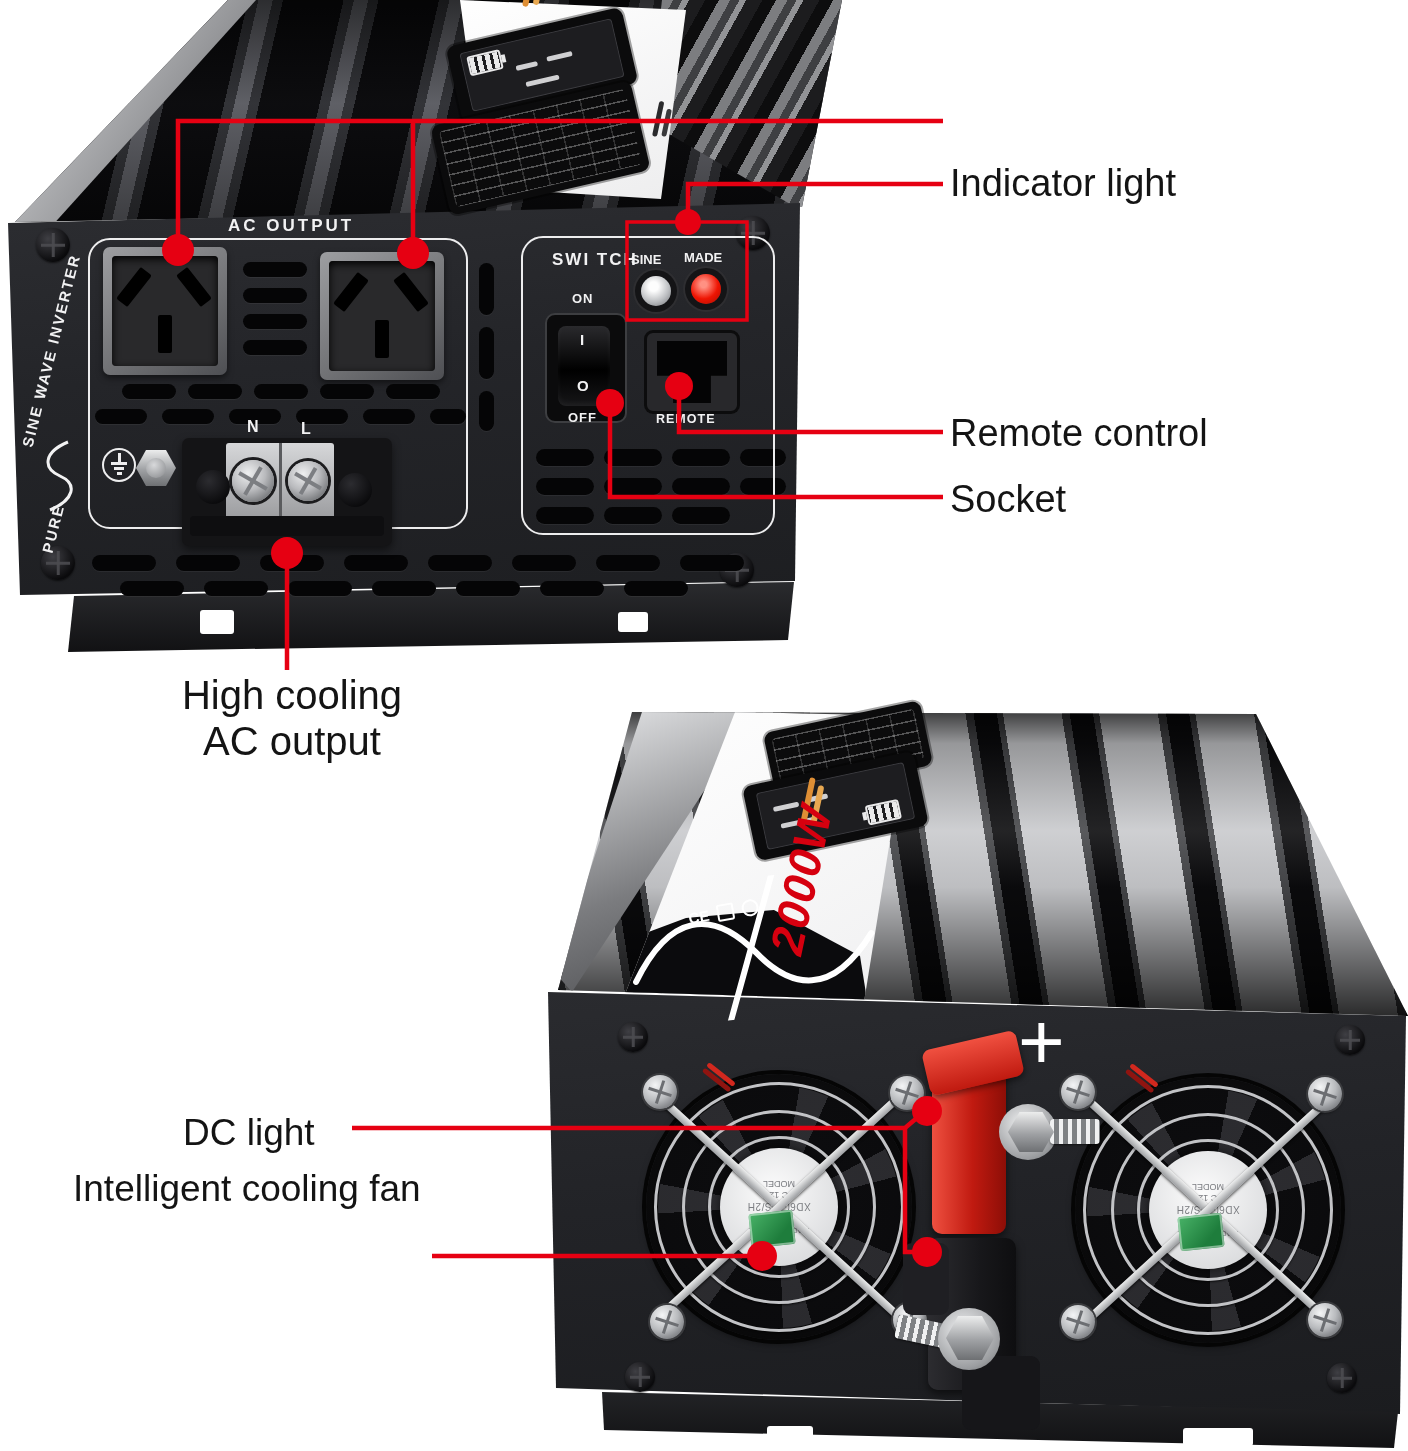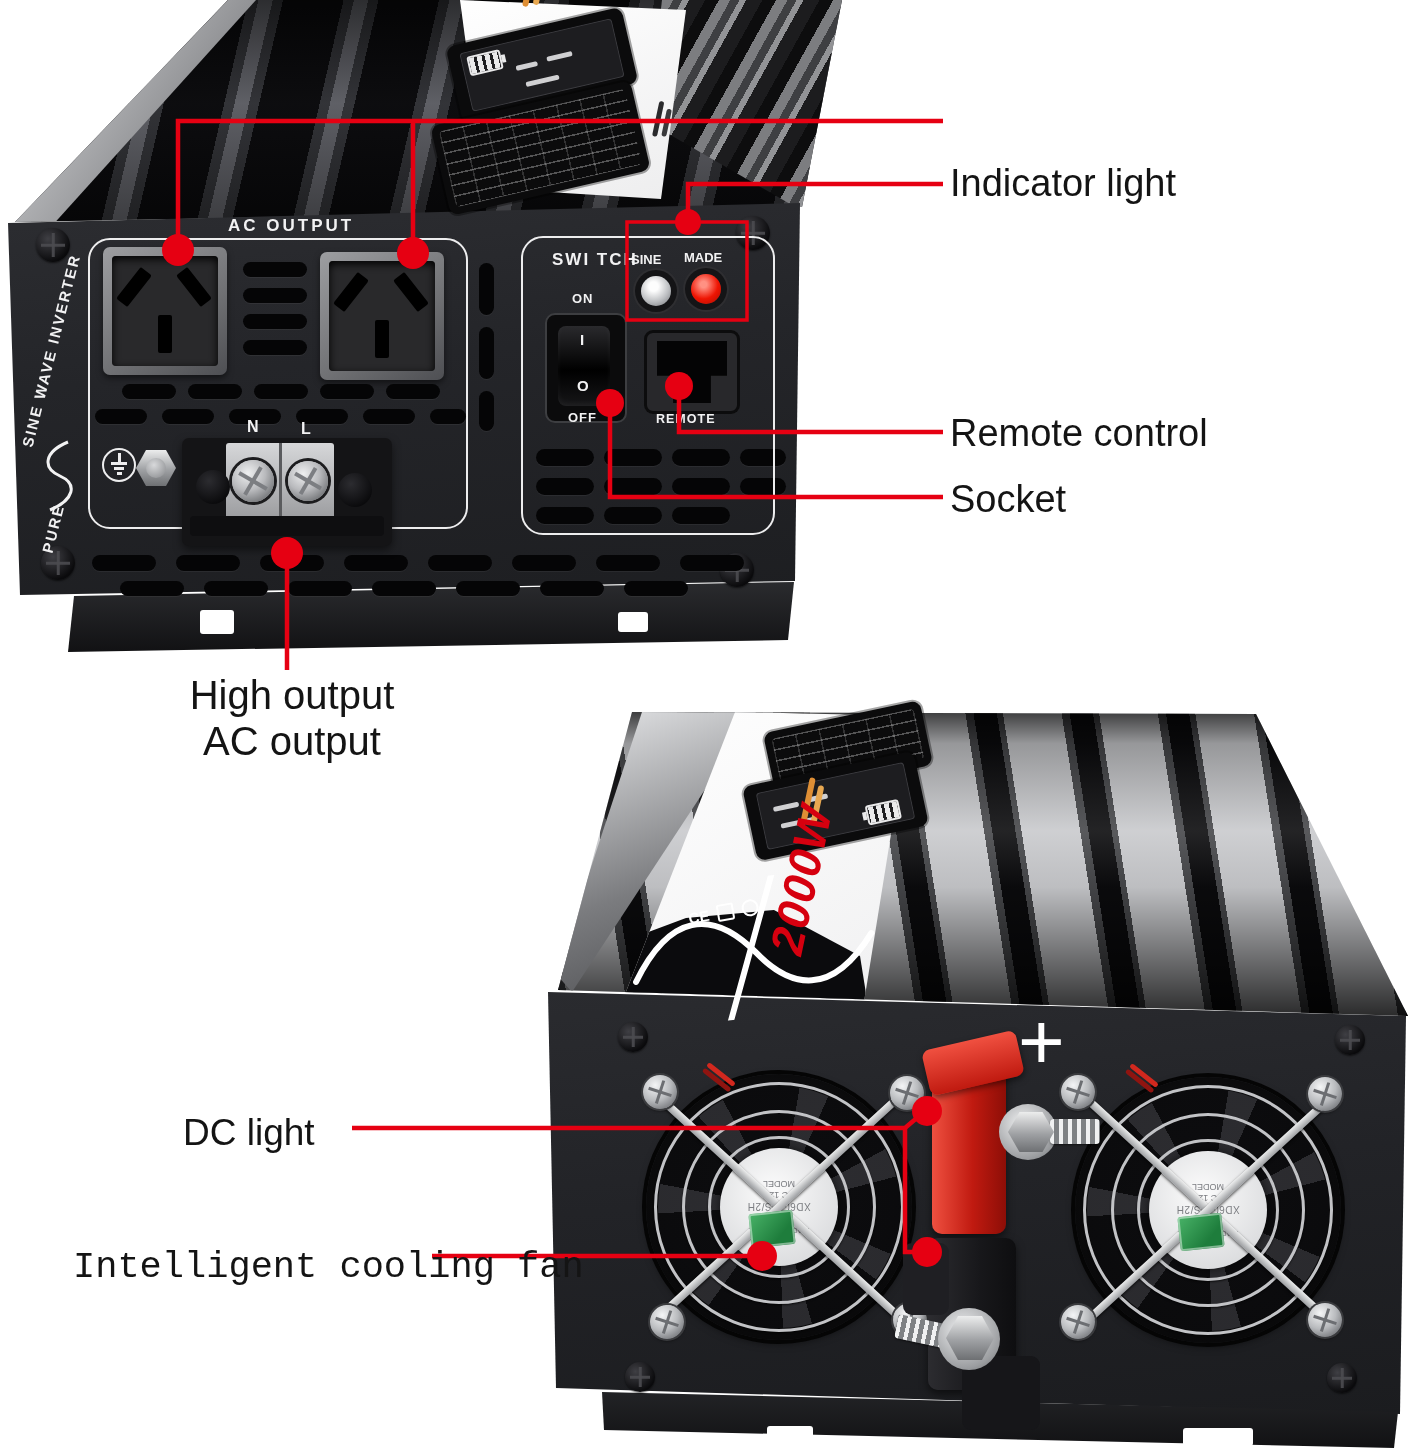--- a/index.html
+++ b/index.html
@@ -378,19 +378,19 @@
       <circle cx="927" cy="1111" r="15"></circle>
       <circle cx="927" cy="1252" r="15"></circle>
       <circle cx="762" cy="1256" r="15"></circle>
     </g>
   </svg>
 
   <div class="callout" style="left:950px;top:412px;">Remote control</div>
   <div class="callout" style="left:950px;top:162px;">Indicator light</div>
   <div class="callout" style="left:950px;top:478px;">Socket</div>
   <div class="callout" style="left:112px;top:672px;width:360px;text-align:center;font-size:40px;">
-    <div>High output</div>
+    <div>High cooling</div>
     <div>AC output</div>
   </div>
   <div class="callout small" style="left:183px;top:1112px;">DC light</div>
-  <div class="callout small" style="left:73px;top:1246px;font-family:Liberation Mono, monospace;">Intelligent cooling fan</div>
+  <div class="callout small" style="left:73px;top:1168px;">Intelligent cooling fan</div>
 
 </div>
 
 </body></html>

